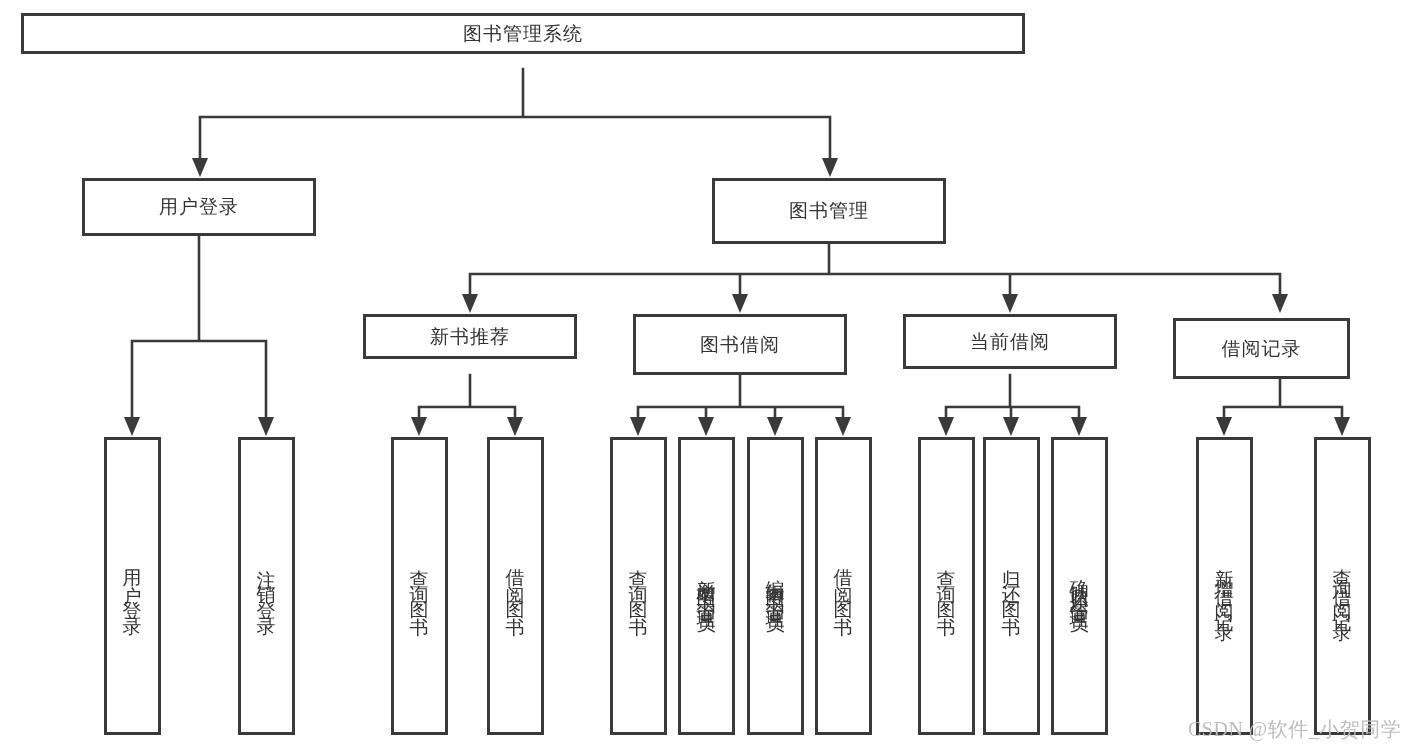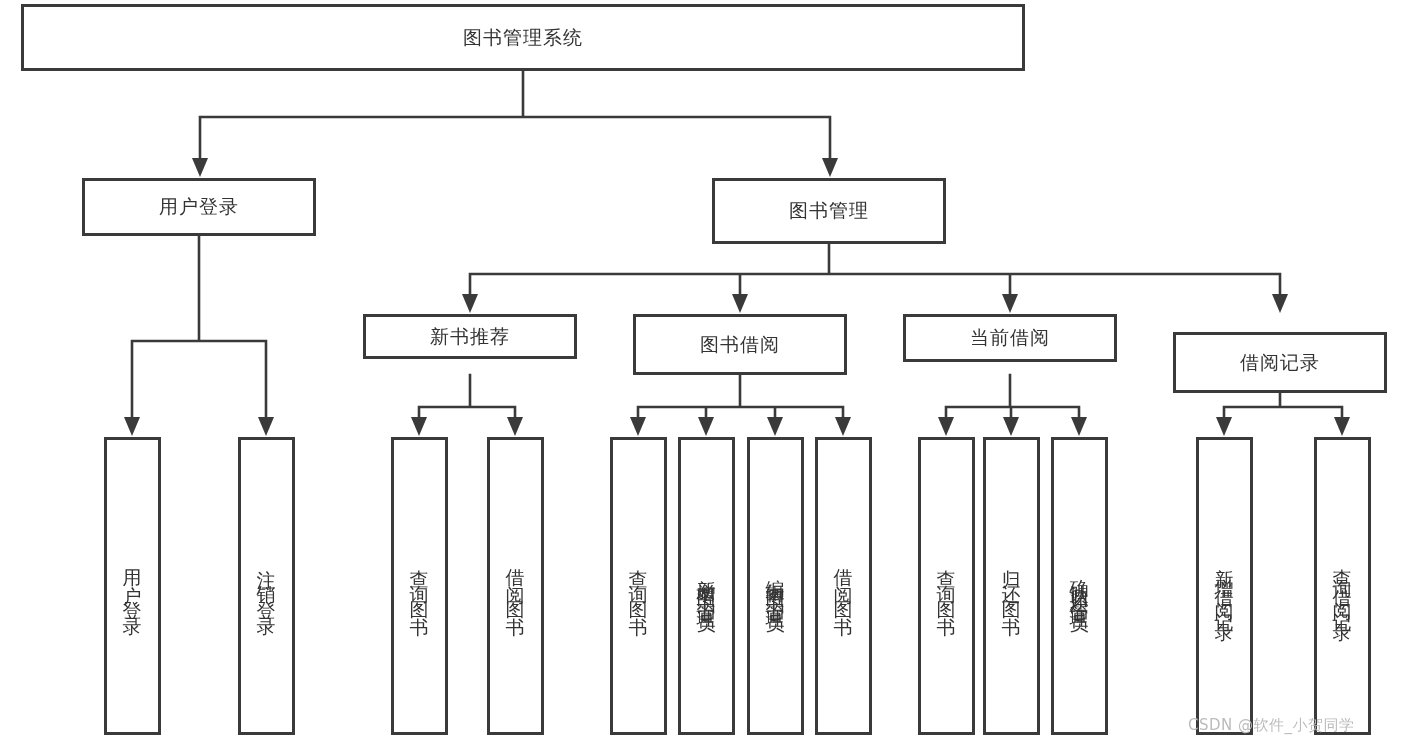--- a/index.html
+++ b/index.html
@@ -42,23 +42,24 @@
     font-size:19px;color:var(--text,#333333);
     line-height:1;
     white-space:nowrap;
   }
   .sp4{letter-spacing:16px;}
   .sp6{letter-spacing:11px;}
   .sp9{letter-spacing:5px;}
   .watermark{
     position:absolute;z-index:5;
     left:1188px;top:716px;
-    font-size:15px;letter-spacing:0.5px;
+    font-size:20px;letter-spacing:0.5px;
     color:var(--watermark,#bcbcbc);
     white-space:nowrap;
+    font-family:Liberation Serif, serif;
   }
 </style>
 </head>
 <body>
 
 <div class="canvas">
 
   <svg class="connectors" width="1405" height="747" viewBox="0 0 1405 747">
     <g fill="none" stroke="currentColor" stroke-width="2.6" stroke-linecap="square">
       <path d="M523 69 V117 M200 117 H830 M200 117 V162 M830 117 V162"></path>
@@ -85,41 +86,41 @@
       <polygon points="767,417 783,417 775,436"></polygon>
       <polygon points="835,417 851,417 843,436"></polygon>
       <polygon points="938,417 954,417 946,436"></polygon>
       <polygon points="1003,417 1019,417 1011,436"></polygon>
       <polygon points="1071,417 1087,417 1079,436"></polygon>
       <polygon points="1216,417 1232,417 1224,436"></polygon>
       <polygon points="1334,417 1350,417 1342,436"></polygon>
     </g>
   </svg>
 
-  <div class="node" style="left:21px;top:4px;width:1004px;height:67px">
+  <div class="node" style="left:21px;top:13px;width:1004px;height:41px">
     <span class="hlabel">图书管理系统</span>
   </div>
 
   <div class="node" style="left:82px;top:178px;width:234px;height:58px">
     <span class="hlabel">用户登录</span>
   </div>
   <div class="node" style="left:712px;top:178px;width:234px;height:66px">
     <span class="hlabel">图书管理</span>
   </div>
 
   <div class="node" style="left:363px;top:314px;width:214px;height:45px">
     <span class="hlabel">新书推荐</span>
   </div>
   <div class="node" style="left:633px;top:314px;width:214px;height:61px">
     <span class="hlabel">图书借阅</span>
   </div>
-  <div class="node" style="left:903px;top:314px;width:214px;height:48px">
+  <div class="node" style="left:903px;top:314px;width:214px;height:55px">
     <span class="hlabel">当前借阅</span>
   </div>
-  <div class="node" style="left:1173px;top:332px;width:214px;height:61px">
+  <div class="node" style="left:1173px;top:318px;width:177px;height:61px">
     <span class="hlabel">借阅记录</span>
   </div>
 
   <div class="leaf" style="left:104px">
     <span class="vtext sp4">用户登录</span>
   </div>
   <div class="leaf" style="left:238px">
     <span class="vtext sp4">注销登录</span>
   </div>
 

